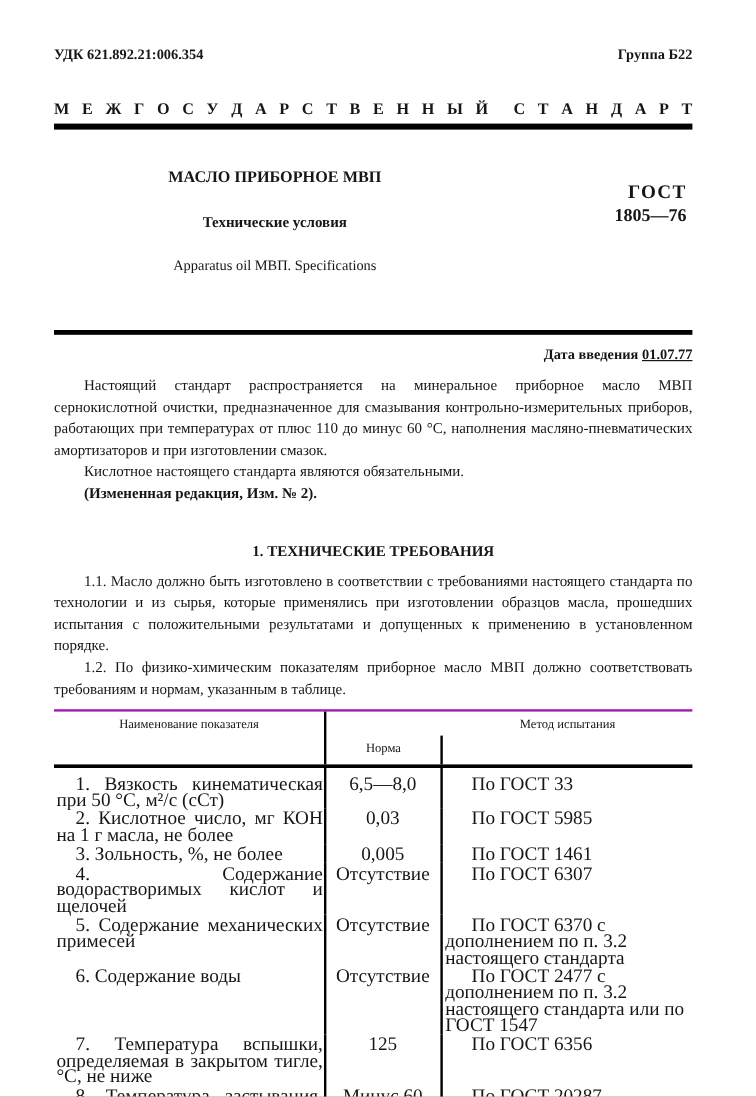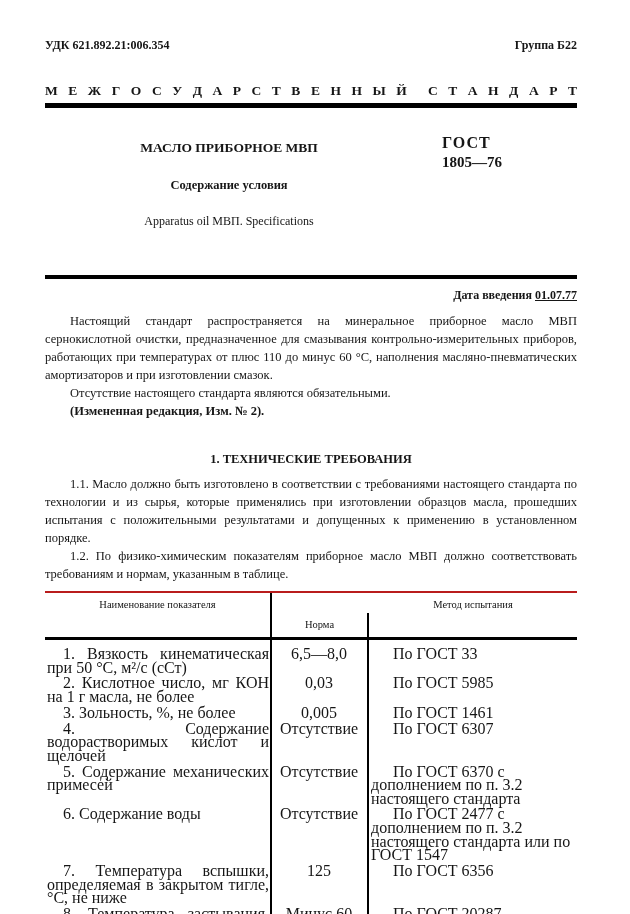--- a/index.html
+++ b/index.html
@@ -23,42 +23,42 @@
   [data-justify-letters] { display:flex; justify-content:space-between; }
   .rule-thick { border-bottom:5px solid #000; margin-top:4px; }
   .rule-mid { border-bottom:4px solid #000; }
 
   
   .title-zone { position:relative; margin-top:26px; height:108px; }
   .title-left { width:368px; text-align:center; }
   .doc-title { font-weight:bold; font-size:13.5px; padding-top:6px; }
   .doc-subtitle { font-weight:bold; font-size:12.5px; margin-top:22px; }
   .doc-title-en { font-size:12px; margin-top:21px; }
-  .gost-block { position:absolute; right:5px; top:0; width:130px; text-align:left; font-weight:bold; }
+  .gost-block { position:absolute; right:5px; top:18px; width:130px; text-align:right; font-weight:bold; }
   .gost-label { font-size:16px; letter-spacing:1px; }
   .gost-number { font-size:15px; margin-top:2px; }
 
   .codes { font-size:11.5px; line-height:14.5px; white-space:pre; margin-top:4px; }
 
   .date-row { text-align:right; font-weight:bold; font-size:12px; margin-top:9px; }
   .date-value { text-decoration:underline; }
 
   
   .para { font-size:12.5px; line-height:18px; text-align:justify; text-indent:25px; }
   .p-first { margin-top:9px; }
   .p-bold { font-weight:bold; }
 
   .sec-heading { text-align:center; font-weight:bold; font-size:12.5px; margin-top:32px; }
   .sec-body { margin-top:8px; }
 
   
   .gtable-wrap { margin-top:8px; }
   .gtable-head {
     display:grid; grid-template-columns:227px 97px 1fr;
-    border-top:2px solid #b91c1c; border-bottom:3px solid #000;
+    border-top:2px solid #a21caf; border-bottom:3px solid #000;
   }
   .gtable-head > div {
     font-size:10.5px; text-align:center; padding:6px 4px 7px;
   }
   .gtable-body { display:grid; grid-template-columns:227px 97px 1fr; padding-bottom:2px; }
   .cell { font-size:16px; line-height:13.6px; padding:2.2px 3px 0 2px; }
   .c1 { border-right:2px solid #000; text-indent:16px; text-align:justify; padding-right:1px; }
   .c2 { border-right:2px solid #000; text-align:center; text-indent:0; }
   .c3 { text-indent:22px; padding-left:2px; }
   .gtable-head .hc1 { border-right:2px solid #000; }
@@ -103,41 +103,41 @@
         <span>Д</span>
         <span>А</span>
         <span>Р</span>
         <span>Т</span>
       </div>
     <div class="rule-thick"></div>
 
     <div class="title-zone">
       <div class="title-left">
         <div class="doc-title">МАСЛО ПРИБОРНОЕ МВП</div>
-        <div class="doc-subtitle">Содержание условия</div>
+        <div class="doc-subtitle">Технические условия</div>
         <div class="doc-title-en">Apparatus oil МВП. Specifications</div>
       </div>
       <div class="gost-block">
         <div class="gost-label">ГОСТ</div>
         <div class="gost-number">1805—76</div>
       </div>
     </div>
 
     <div class="codes">
     </div>
     <div class="rule-mid"></div>
 
     <div class="date-row">
       <span>Дата введения</span>
       <span> </span>
       <span class="date-value">01.07.77</span>
     </div>
 
     <p class="para p-first">Настоящий стандарт распространяется на минеральное приборное масло МВП сернокислотной очистки, предназначенное для смазывания контрольно-измерительных приборов, работающих при температурах от плюс 110 до минус 60 °С, наполнения масляно-пневматических амортизаторов и при изготовлении смазок.</p>
-    <p class="para">Отсутствие настоящего стандарта являются обязательными.</p>
+    <p class="para">Кислотное настоящего стандарта являются обязательными.</p>
     <p class="para p-bold">(Измененная редакция, Изм. № 2).</p>
 
     <div class="sec-heading">1.  ТЕХНИЧЕСКИЕ ТРЕБОВАНИЯ</div>
     <p class="para sec-body">1.1.  Масло должно быть изготовлено в соответствии с требованиями настоящего стандарта по технологии и из сырья, которые применялись при изготовлении образцов масла, прошедших испытания с положительными результатами и допущенных к применению в установленном порядке.</p>
     <p class="para">1.2.  По физико-химическим показателям приборное масло МВП должно соответствовать требованиям и нормам, указанным в таблице.</p>
 
     <div class="gtable-wrap">
       <div class="gtable-head">
         <div class="hc1">Наименование показателя</div>
         <div class="hc2">Норма</div>

